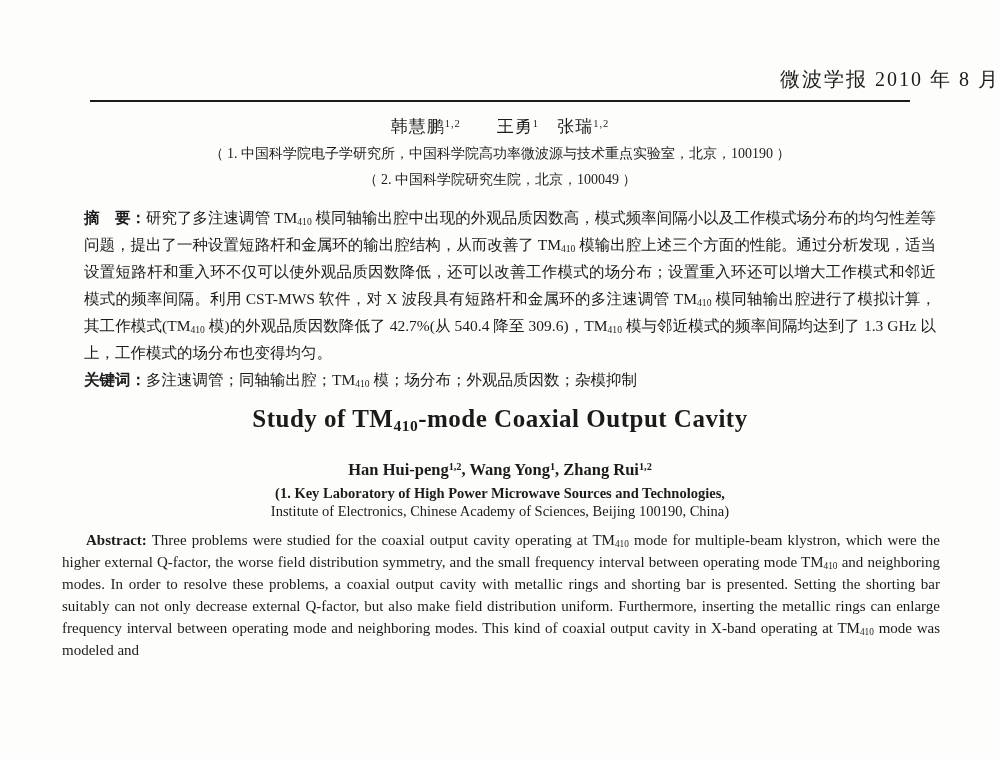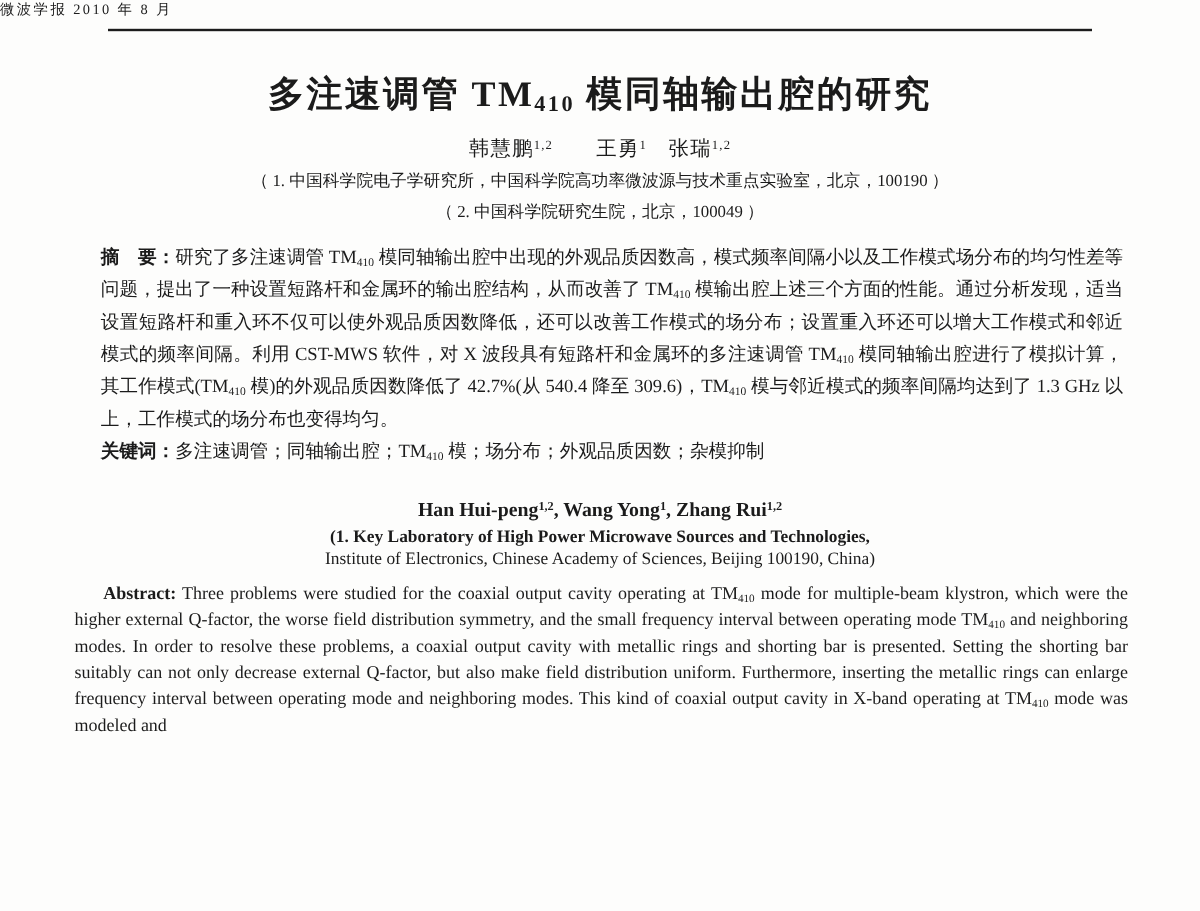--- a/index.html
+++ b/index.html
@@ -14,22 +14,23 @@
     margin: 0 auto;
     background: #fdfdfc;
     color: #1b1b1b;
     overflow: hidden;
     box-sizing: border-box;
   }
   sub { font-size: 62%; line-height: 0; vertical-align: -0.25em; }
   sup { font-size: 62%; line-height: 0; vertical-align: 0.45em; }
 
   .journal-header {
-    text-align: left;
-    font-size: 12px;
+    padding-top: 66px;
+    text-align: right;
+    font-size: 20px;
     letter-spacing: 2px;
   }
   .header-rule {
     border: none;
     border-top: 2px solid #1c1c1c;
     margin: 7px 90px 0 90px;
   }
 
   .title-cn {
     margin: 32px 0 0 0;
@@ -93,33 +94,33 @@
 </style>
 </head>
 <body>
 
 <div class="page">
 
   <div class="journal-header">微波学报 2010 年 8 月</div>
 
   <hr class="header-rule">
 
-  <h1 class="title-cn">多注速调管 TM<sub>410</sub> 模同轴输出腔的研究</h1>
 
   <div class="authors-cn">韩慧鹏<sup>1,2</sup>　　王勇<sup>1</sup>　张瑞<sup>1,2</sup></div>
 
   <div class="affil-cn first">（ 1.  中国科学院电子学研究所，中国科学院高功率微波源与技术重点实验室，北京，100190 ）</div>
 
   <div class="affil-cn">（ 2.  中国科学院研究生院，北京，100049 ）</div>
 
   <div class="cn-block">
     <p><span class="label-bold">摘　要：</span><span>研究了多注速调管 TM<sub>410</sub> 模同轴输出腔中出现的外观品质因数高，模式频率间隔小以及工作模式场分布的均匀性差等问题，提出了一种设置短路杆和金属环的输出腔结构，从而改善了 TM<sub>410</sub> 模输出腔上述三个方面的性能。通过分析发现，适当设置短路杆和重入环不仅可以使外观品质因数降低，还可以改善工作模式的场分布；设置重入环还可以增大工作模式和邻近模式的频率间隔。利用 CST-MWS 软件，对 X 波段具有短路杆和金属环的多注速调管 TM<sub>410</sub> 模同轴输出腔进行了模拟计算，其工作模式(TM<sub>410</sub> 模)的外观品质因数降低了 42.7%(从 540.4 降至 309.6)，TM<sub>410</sub> 模与邻近模式的频率间隔均达到了 1.3 GHz 以上，工作模式的场分布也变得均匀。</span></p>
     <p><span class="label-bold">关键词：</span><span>多注速调管；同轴输出腔；TM<sub>410</sub> 模；场分布；外观品质因数；杂模抑制</span></p>
   </div>
 
+  <h2 class="title-en line1">Study of TM<sub>410</sub>-mode Coaxial Output Cavity</h2>
 
 
   <div class="authors-en">Han Hui-peng<sup>1,2</sup>, Wang Yong<sup>1</sup>, Zhang Rui<sup>1,2</sup></div>
 
   <div class="affil-en first">(1. Key Laboratory of High Power Microwave Sources and Technologies,</div>
 
   <div class="affil-en">Institute of Electronics, Chinese Academy of Sciences, Beijing 100190, China)</div>
 
 
   <p class="abstract-en"><span class="label-bold">Abstract:</span> <span>Three problems were studied for the coaxial output cavity operating at TM<sub>410</sub> mode for multiple-beam klystron, which were the higher external Q-factor, the worse field distribution symmetry, and the small frequency interval between operating mode TM<sub>410</sub> and neighboring modes. In order to resolve these problems, a coaxial output cavity with metallic rings and shorting bar is presented. Setting the shorting bar suitably can not only decrease external Q-factor, but also make field distribution uniform. Furthermore, inserting the metallic rings can enlarge frequency interval between operating mode and neighboring modes. This kind of coaxial output cavity in X-band operating at TM<sub>410</sub> mode was modeled and</span></p>

